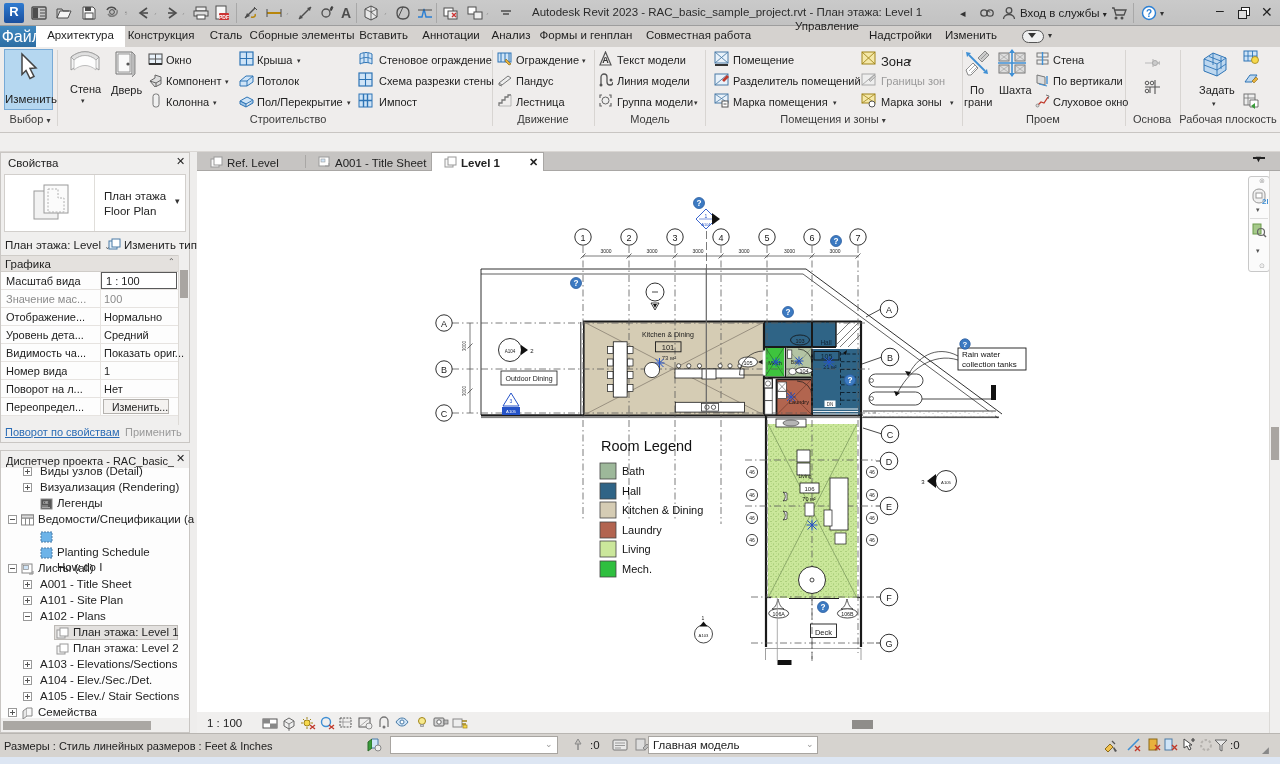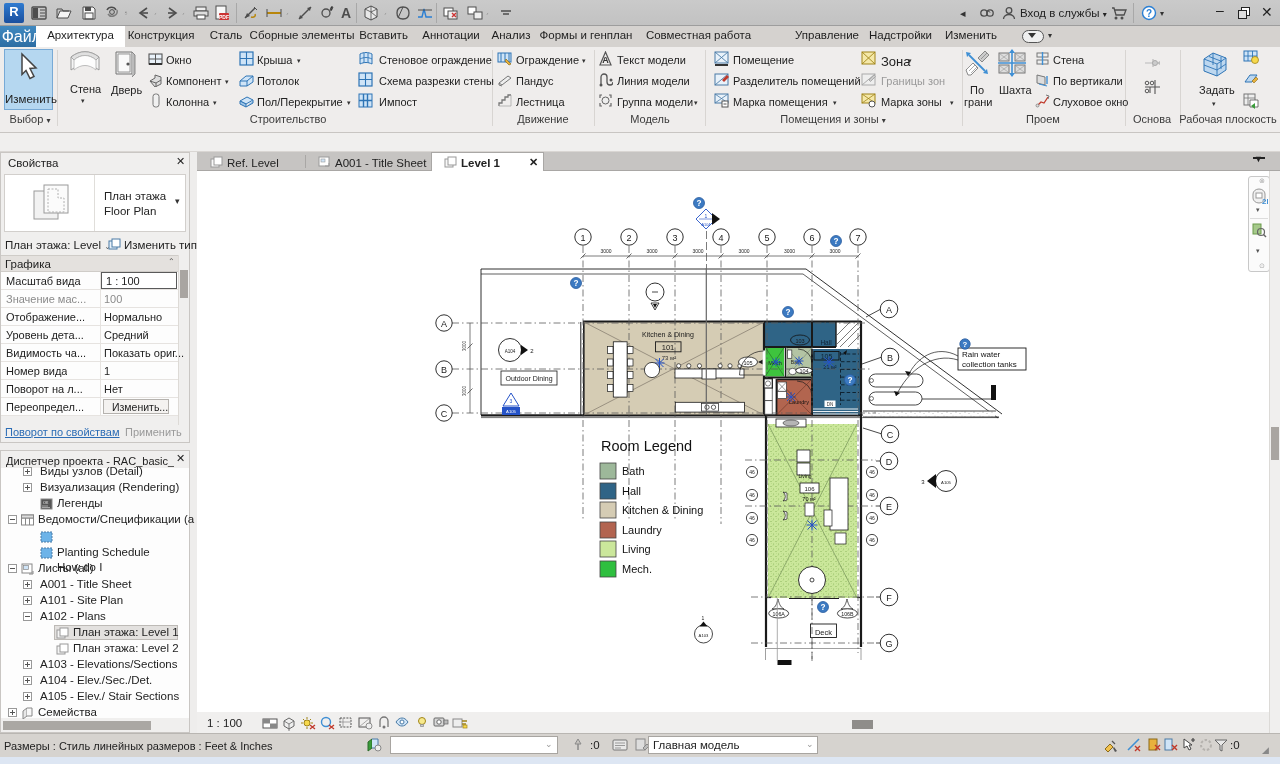--- a/index.html
+++ b/index.html
@@ -106,20 +106,21 @@
     <svg class="abs" style="left:466px;top:4px" width="18" height="18" viewBox="0 0 18 18">
       <rect x="2" y="3" width="8" height="7" fill="#fff" stroke="#4d4d4d"></rect>
       <rect x="8" y="8" width="8" height="7" fill="#eee" stroke="#4d4d4d"></rect>
     </svg>
     <svg class="abs" style="left:485px;top:4px" width="8" height="18" viewBox="0 0 18 18">
       <path d="M4 12l3-2" stroke="#4d4d4d"></path>
     </svg>
     <svg class="abs" style="left:497px;top:4px" width="18" height="18" viewBox="0 0 18 18">
       <path d="M4 7h10M6 10h6" stroke="#4d4d4d" stroke-width="1.6"></path>
     </svg>
+    <div class="abs tt" style="left:727px;top:6px;transform:translateX(-50%);font-size:11.5px;color:#2b2b2b;">Autodesk Revit 2023 - RAC_basic_sample_project.rvt - План этажа: Level 1</div>
     <div class="abs tt" style="left:960px;top:7px;font-size:11px;color:#333;">◂</div>
     <svg class="abs" style="left:978px;top:4px" width="18" height="18" viewBox="0 0 18 18">
       <circle cx="6" cy="9" r="3.2" fill="none" stroke="#4d4d4d" stroke-width="1.3"></circle>
       <circle cx="12" cy="9" r="3.2" fill="none" stroke="#4d4d4d" stroke-width="1.3"></circle>
       <path d="M9 8.5a1.5 1 0 013 0" fill="none" stroke="#4d4d4d"></path>
     </svg>
     <svg class="abs" style="left:1000px;top:4px" width="18" height="18" viewBox="0 0 18 18">
       <circle cx="9" cy="6.5" r="2.8" fill="none" stroke="#4d4d4d" stroke-width="1.3"></circle>
       <path d="M3.5 15a5.5 4.5 0 0111 0" fill="none" stroke="#4d4d4d" stroke-width="1.3"></path>
     </svg>
@@ -145,21 +146,21 @@
     <div class="abs tt" style="left:80.5px;top:29px;transform:translateX(-50%);font-size:11.5px;color:#1e1e1e;">Архитектура</div>
     <div class="abs tt" style="left:161.0px;top:29px;transform:translateX(-50%);font-size:11.5px;color:#1e1e1e;">Конструкция</div>
     <div class="abs tt" style="left:226.0px;top:29px;transform:translateX(-50%);font-size:11.5px;color:#1e1e1e;">Сталь</div>
     <div class="abs tt" style="left:302.0px;top:29px;transform:translateX(-50%);font-size:11.5px;color:#1e1e1e;">Сборные элементы</div>
     <div class="abs tt" style="left:383.5px;top:29px;transform:translateX(-50%);font-size:11.5px;color:#1e1e1e;">Вставить</div>
     <div class="abs tt" style="left:451.0px;top:29px;transform:translateX(-50%);font-size:11.5px;color:#1e1e1e;">Аннотации</div>
     <div class="abs tt" style="left:511.0px;top:29px;transform:translateX(-50%);font-size:11.5px;color:#1e1e1e;">Анализ</div>
     <div class="abs tt" style="left:586.0px;top:29px;transform:translateX(-50%);font-size:11.5px;color:#1e1e1e;">Формы и генплан</div>
     <div class="abs tt" style="left:698.5px;top:29px;transform:translateX(-50%);font-size:11.5px;color:#1e1e1e;">Совместная работа</div>
     <div class="abs tt" style="left:773.5px;top:29px;transform:translateX(-50%);font-size:11.5px;color:#1e1e1e;margin-top:20px;">Вид</div>
-    <div class="abs tt" style="left:827.0px;top:29px;transform:translateX(-50%);font-size:11.5px;color:#1e1e1e;">Управление</div>
+    <div class="abs tt" style="left:827.0px;top:20px;transform:translateX(-50%);font-size:11.5px;color:#1e1e1e;">Управление</div>
     <div class="abs tt" style="left:900.5px;top:29px;transform:translateX(-50%);font-size:11.5px;color:#1e1e1e;">Надстройки</div>
     <div class="abs tt" style="left:971.0px;top:29px;transform:translateX(-50%);font-size:11.5px;color:#1e1e1e;">Изменить</div>
     <div class="abs" style="left:1022px;top:30px;width:22px;height:13px;border:1px solid #555;border-radius:7px;background:#efefef;"></div>
     <div class="abs" style="left:1028px;top:33px;width:0;height:0;border:4px solid transparent;border-top:5px solid #333;"></div>
     <div class="abs tt" style="left:1048px;top:31px;font-size:8px;color:#333;">▾</div>
     <div class="abs" style="left:0;top:47px;width:1280px;height:86px;background:#efedec;border-bottom:1px solid #c8c5c2;"></div>
     <div class="abs" style="left:57px;top:50px;width:1px;height:76px;background:#d8d5d2;"></div>
     <div class="abs" style="left:492px;top:50px;width:1px;height:76px;background:#d8d5d2;"></div>
     <div class="abs" style="left:594px;top:50px;width:1px;height:76px;background:#d8d5d2;"></div>
     <div class="abs" style="left:705px;top:50px;width:1px;height:76px;background:#d8d5d2;"></div>

